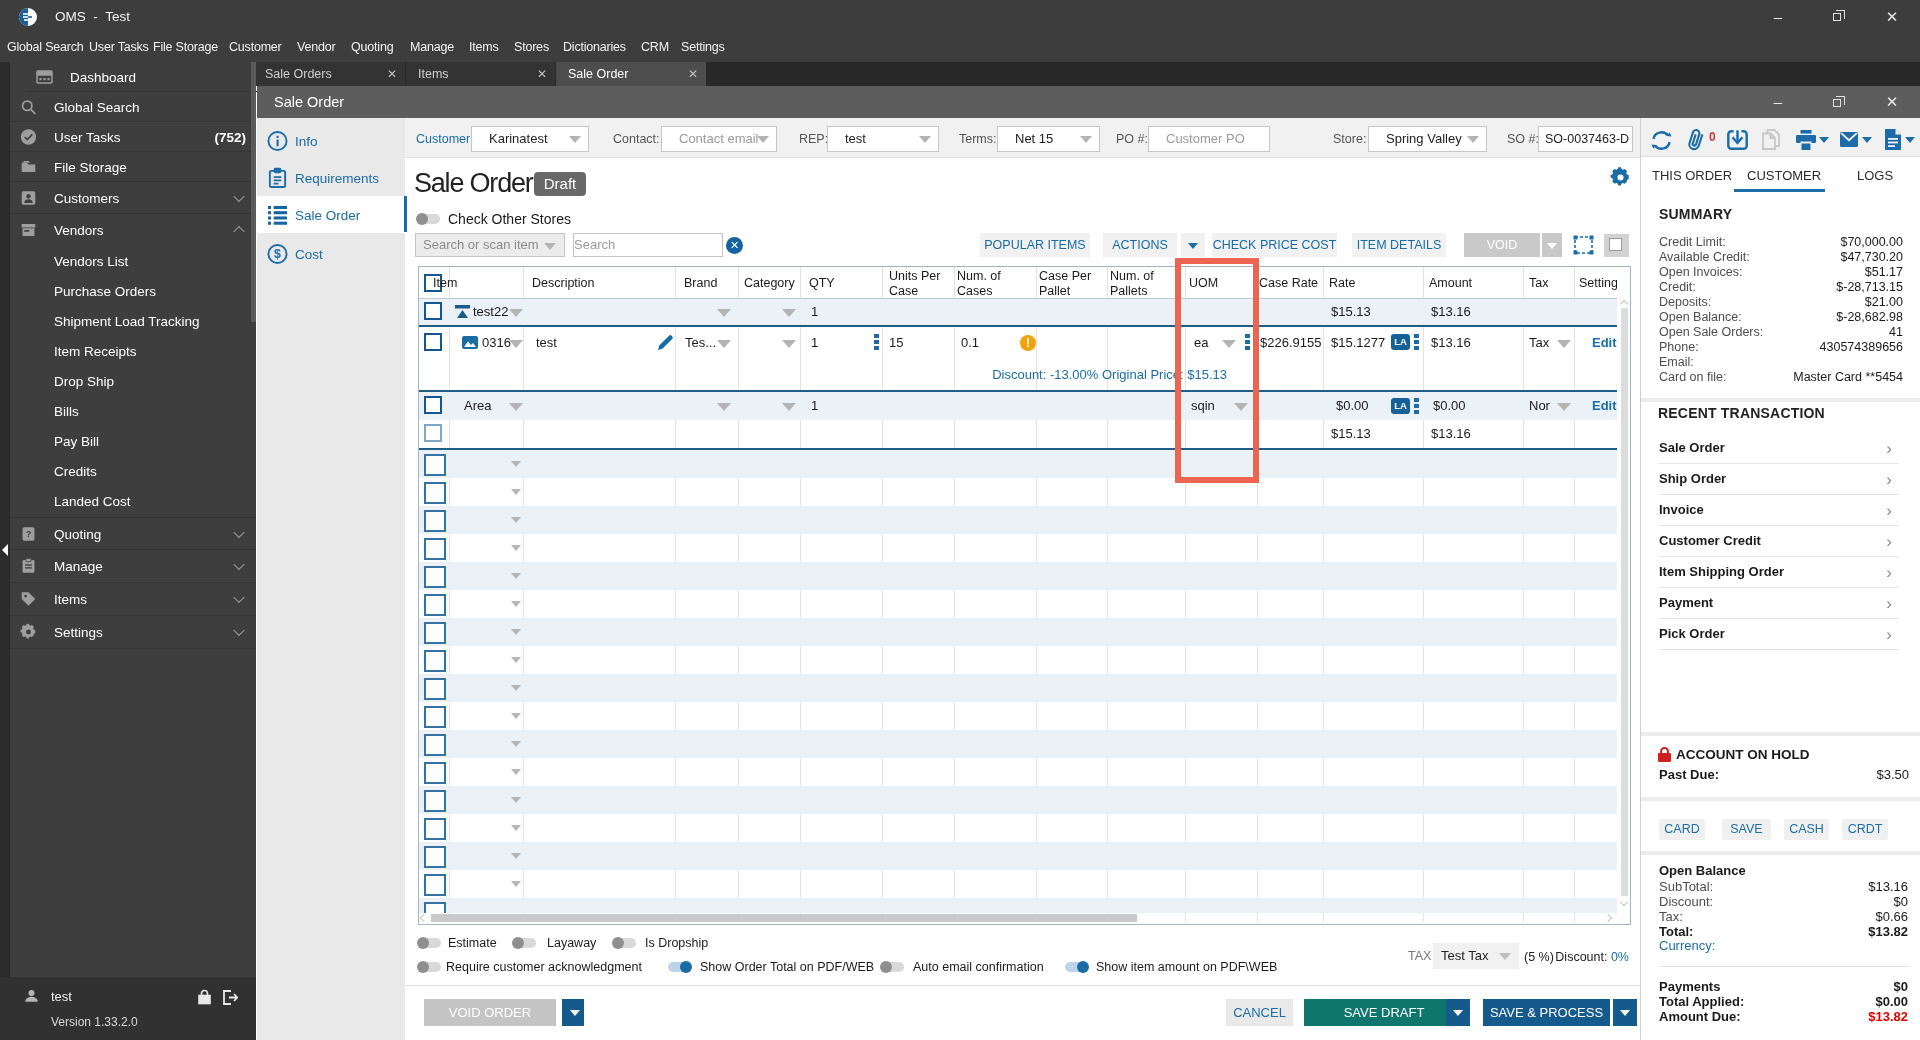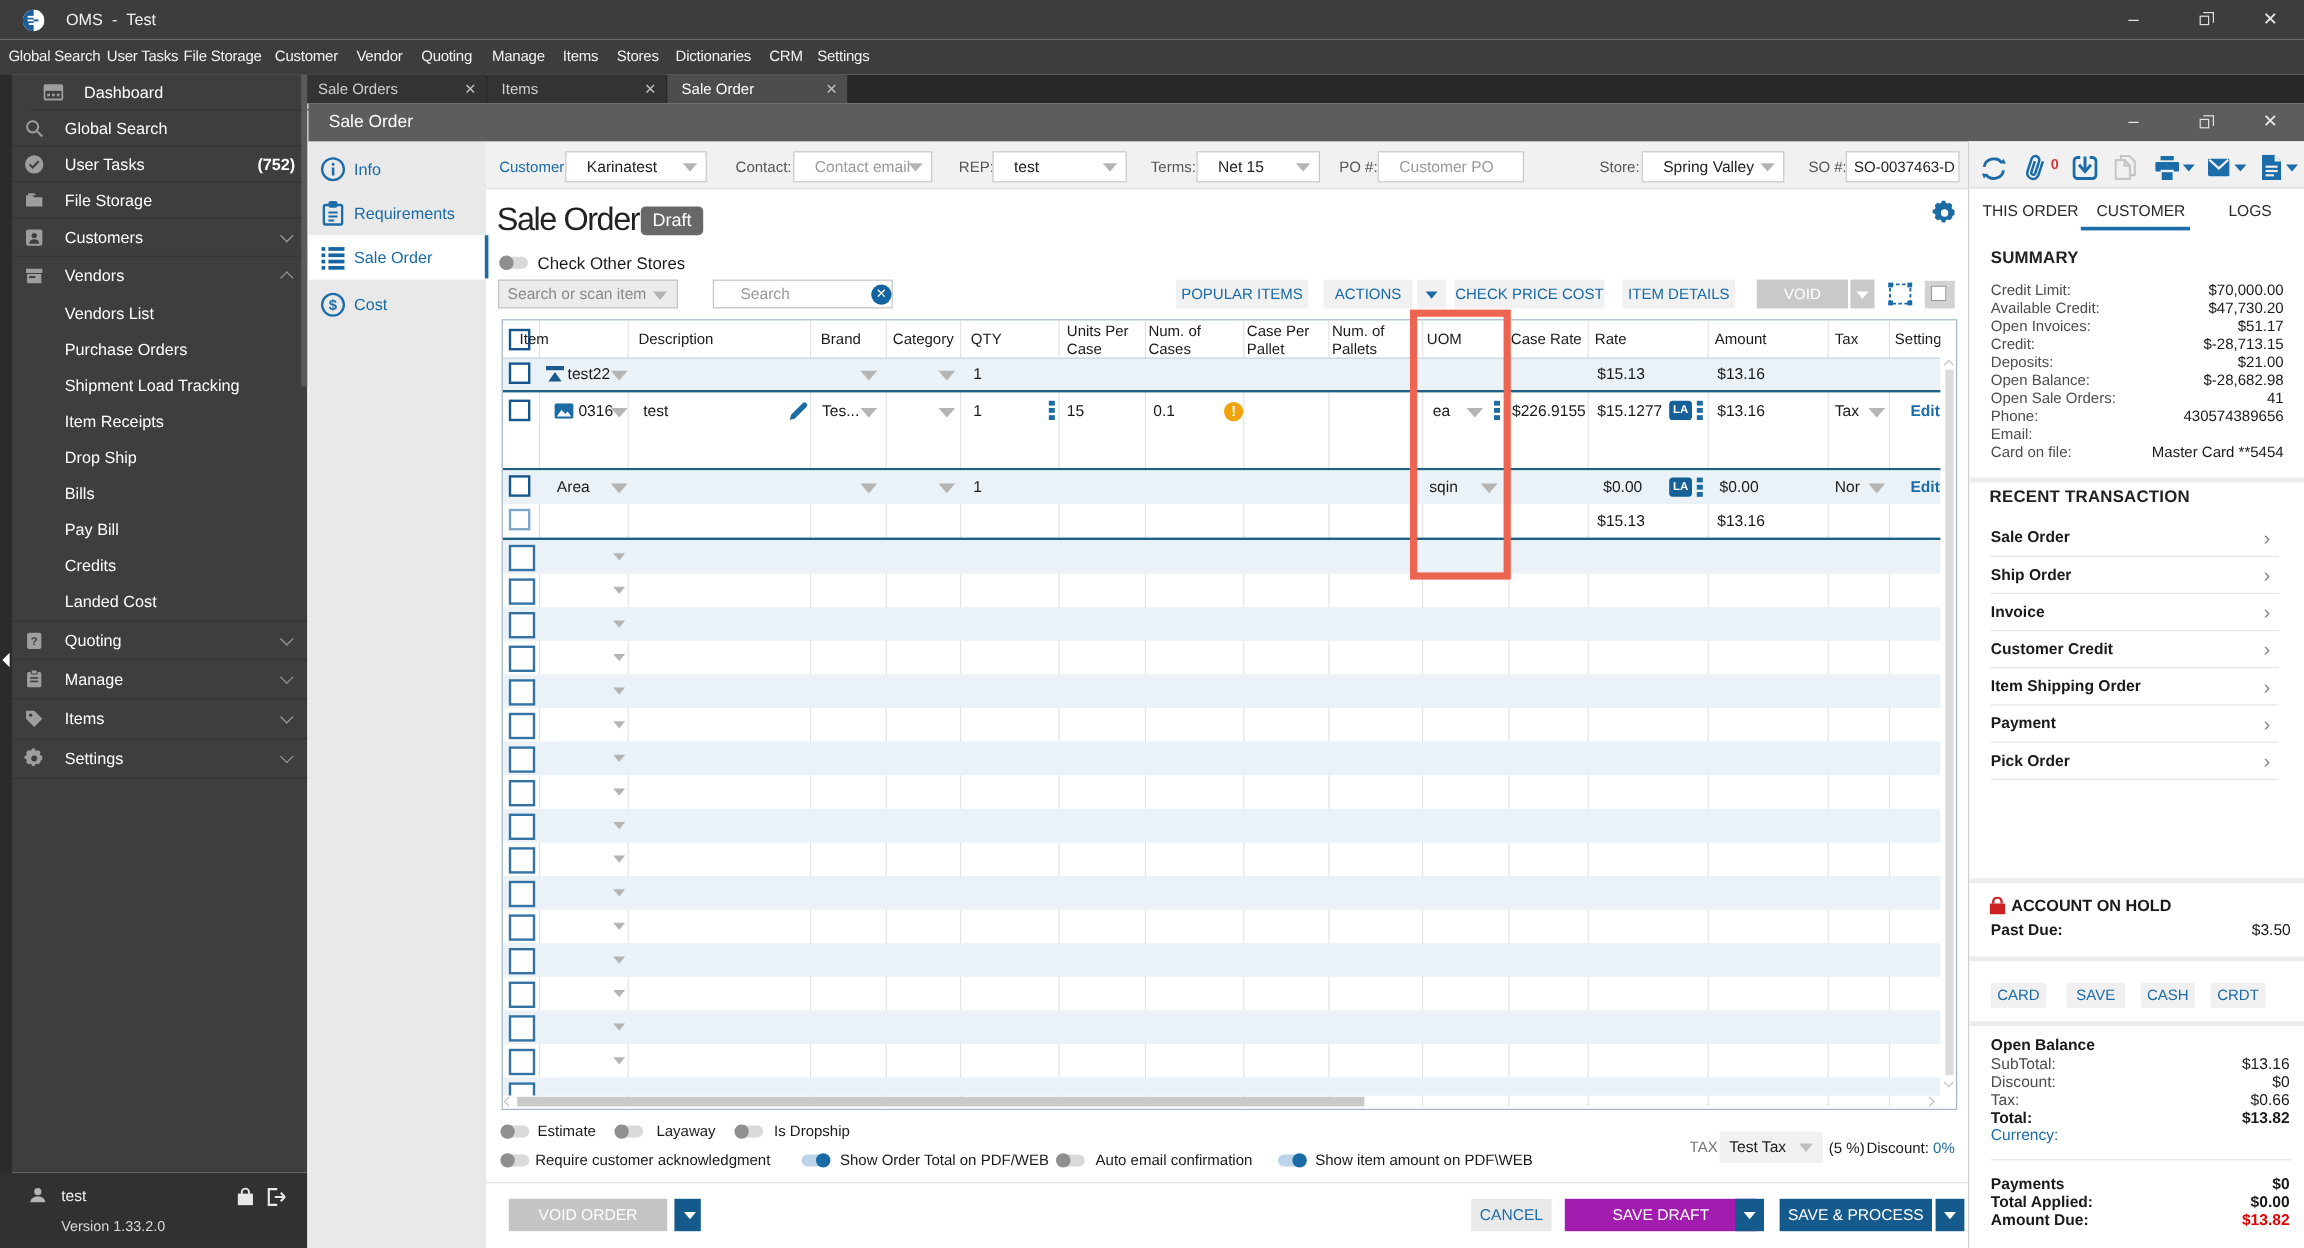--- a/index.html
+++ b/index.html
@@ -320,21 +320,21 @@
 
 <div class="abs" id="content"></div>
 <div class="abs" style="left:414px;top:168px;font-size:27px;letter-spacing:-1.2px;color:#222;">Sale Order</div>
 <div class="abs" style="left:534px;top:172px;width:52px;height:24px;background:#686868;border-radius:4px;color:#fff;font-size:15px;text-align:center;line-height:24px;">Draft</div>
 <div class="abs" style="left:404px;top:196px;width:3px;height:36px;background:#1b6ca4;"></div>
 <div class="toggle abs" style="left:417px;top:214px;">
     <span class="knob"></span>
   </div>
 <div class="abs" style="left:448px;top:211px;font-size:14px;color:#1a1a1a;">Check Other Stores</div>
 <div class="abs" style="left:415px;top:233px;width:150px;height:24px;background:#ececec;border:1px solid #c4c4c4;font-size:13px;color:#8a8a8a;line-height:22px;padding-left:7px;">Search or scan item<span style="position:absolute;right:8px;top:9px;width:0;height:0;border-left:6px solid transparent;border-right:6px solid transparent;border-top:7px solid #b4b4b4;"></span></div>
-<div class="abs" style="left:594px;top:233px;width:150px;height:24px;background:#fff;border:1px solid #c4c4c4;font-size:13px;color:#9a9a9a;line-height:22px;padding-left:22px;">Search</div>
+<div class="abs" style="left:573px;top:233px;width:150px;height:24px;background:#fff;border:1px solid #c4c4c4;font-size:13px;color:#9a9a9a;line-height:22px;padding-left:0;">Search</div>
 <div class="abs" style="left:726px;top:237px;width:17px;height:17px;border-radius:50%;background:#1563a0;color:#fff;font-size:11px;text-align:center;line-height:17px;">✕</div>
 <div class="btn" style="left:980px;width:110px;">POPULAR ITEMS</div>
 <div class="btn" style="left:1103px;width:74px;">ACTIONS</div>
 <div class="btn" style="left:1181px;width:24px;">
     <span style="position:absolute;left:7px;top:10px;width:0;height:0;border-left:5px solid transparent;border-right:5px solid transparent;border-top:6px solid #1b6ca8;"></span>
   </div>
 <div class="btn" style="left:1212px;width:125px;">CHECK PRICE COST</div>
 <div class="btn" style="left:1352px;width:94px;">ITEM DETAILS</div>
 <div class="btn" style="left:1464px;width:76px;background:#c9c9c9;color:#fff;">VOID</div>
 <div class="btn" style="left:1542px;width:20px;background:#c9c9c9;">
@@ -445,20 +445,23 @@
         <i></i>
         <i></i>
         <i></i>
       </div>
     <div class="cell" style="left:1012px;top:8px;">$13.16</div>
     <div class="cell" style="left:1110px;top:8px;">Tax</div>
     <span class="dar" style="left:1138px;top:13px;"></span>
     <div class="cell" style="left:1173px;top:8px;color:#1b6ca8;font-weight:bold;">Edit</div>
   </div>
 
+  <div class="gr" style="top:92px;height:31px;">
+    <div class="cell" style="left:400px;top:8px;width:408px;text-align:right;color:#1b6ca8;font-size:13px;white-space:nowrap;">Discount: -13.00% Original Price: $15.13</div>
+  </div>
   <div class="bluesep" style="top:123px;"></div>
 
   <div class="gr blue" style="top:125px;height:28px;">
     <div class="cb" style="top:4px;"></div>
     <div class="cell" style="left:45px;top:6px;">Area</div>
     <span class="dar" style="left:90px;top:11px;"></span>
     <span class="dar" style="left:298px;top:11px;"></span>
     <span class="dar" style="left:363px;top:11px;"></span>
     <div class="cell" style="left:392px;top:6px;">1</div>
     <div class="cell" style="left:772px;top:6px;">sqin</div>
@@ -541,21 +544,21 @@
 <div class="abs" style="left:1433px;top:943px;width:86px;height:26px;background:#f1f1f1;font-size:13px;color:#222;line-height:26px;padding-left:8px;">Test Tax<span style="position:absolute;right:8px;top:10px;width:0;height:0;border-left:6px solid transparent;border-right:6px solid transparent;border-top:7px solid #c0c0c0;"></span></div>
 <div class="abs" style="left:1524px;top:950px;font-size:12.5px;color:#1a1a1a;">(5 %)</div>
 <div class="abs" style="right:291px;top:950px;font-size:12.5px;color:#1a1a1a;">Discount: <span style="color:#1b6ca8;">0%</span></div>
 
 <div class="abs" style="left:405px;top:985px;width:1235px;height:1px;background:#e0e0e0;"></div>
 <div class="abs bbtn" style="left:424px;width:132px;background:#c4c4c4;color:#fff;">VOID ORDER</div>
 <div class="abs bbtn" style="left:562px;width:22px;background:#155a8c;">
     <span style="position:absolute;left:8px;top:11px;width:0;height:0;border-left:5px solid transparent;border-right:5px solid transparent;border-top:6px solid #fff;"></span>
   </div>
 <div class="abs bbtn" style="left:1226px;width:67px;background:#e9e9e9;color:#1b6ca8;">CANCEL</div>
-<div class="abs bbtn" style="left:1304px;width:160px;background:#a21caf;color:#fff;">SAVE DRAFT</div>
+<div class="abs bbtn" style="left:1304px;width:160px;background:#0f766e;color:#fff;">SAVE DRAFT</div>
 <div class="abs bbtn" style="left:1446px;width:24px;background:#155a8c;">
     <span style="position:absolute;left:7px;top:11px;width:0;height:0;border-left:5px solid transparent;border-right:5px solid transparent;border-top:6px solid #fff;"></span>
   </div>
 <div class="abs bbtn" style="left:1483px;width:127px;background:#155a8c;color:#fff;">SAVE &amp; PROCESS</div>
 <div class="abs bbtn" style="left:1613px;width:24px;background:#155a8c;">
     <span style="position:absolute;left:7px;top:11px;width:0;height:0;border-left:5px solid transparent;border-right:5px solid transparent;border-top:6px solid #fff;"></span>
   </div>
 
 <div class="abs" id="redrect"></div>
 

